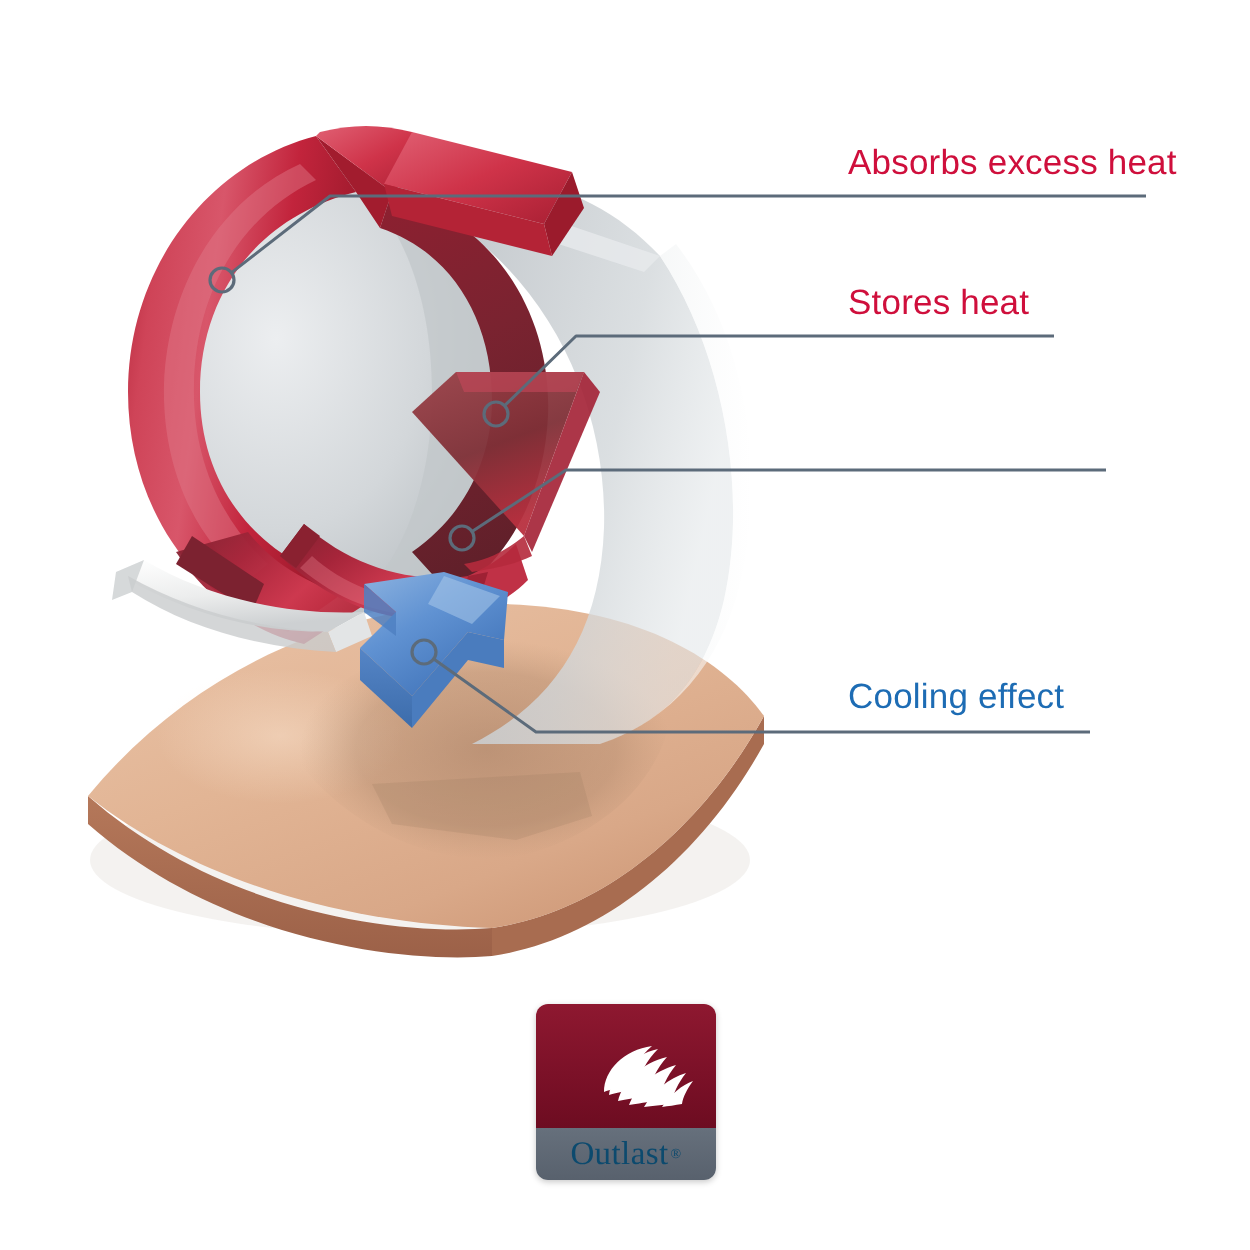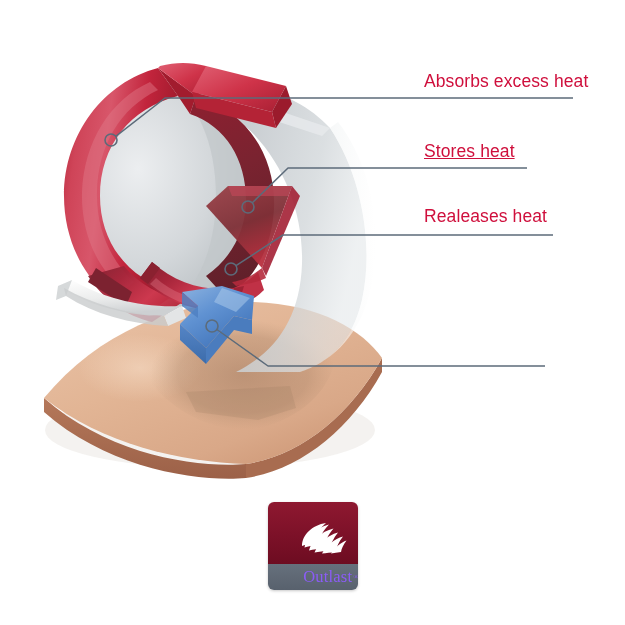--- a/index.html
+++ b/index.html
@@ -34,21 +34,21 @@
     position: absolute;
     white-space: nowrap;
     font-size: 17.5px;
     letter-spacing: 0.1px;
     line-height: 1;
   }
   .callout.red   { color: #cf0f3c; }
   .callout.blue  { color: #1d6cb4; }
 
   #lbl-absorbs  { left: 424px; top: 73px;  }
-  #lbl-stores   { left: 424px; top: 143px; text-decoration: underline; }
+  #lbl-stores   { left: 424px; top: 143px; }
   #lbl-releases { left: 424px; top: 208px; }
   #lbl-cooling  { left: 424px; top: 340px; }
 
   
   #logo {
     position: absolute;
     left: 268px;
     top: 502px;
     width: 90px;
     height: 88px;
@@ -71,25 +71,24 @@
     background: linear-gradient(180deg, #66707c 0%, #58616d 100%);
   }
   #logo-wordmark {
     position: absolute;
     left: 0; top: 62px;
     width: 100%;
     height: 26px;
     display: flex;
     align-items: center;
     justify-content: center;
-    color: #8b5cf6;
+    color: #0c4a6e;
     font-family: "Liberation Serif", serif;
     font-size: 16.5px;
     letter-spacing: 0.2px;
-    margin-left: 18px;
   }
   #logo-wordmark .reg {
     font-size: 7px;
     vertical-align: super;
     margin-left: 1px;
   }
   #logo-mark {
     position: absolute;
     left: 0; top: 0;
     width: 90px;
@@ -308,22 +307,22 @@
         <circle cx="248" cy="207" r="6" fill="none" stroke="#5c6b7a" stroke-width="1.6"></circle>
         <circle cx="231" cy="269" r="6" fill="none" stroke="#5c6b7a" stroke-width="1.6"></circle>
         <circle cx="212" cy="326" r="6" fill="none" stroke="#5c6b7a" stroke-width="1.6"></circle>
       </g>
   </svg>
 
   <div class="callout red" id="lbl-absorbs">Absorbs excess heat</div>
 
   <div class="callout red" id="lbl-stores">Stores heat</div>
 
-  <div class="callout red" id="lbl-releases">Realeases heat</div>
-
+
+  <div class="callout blue" id="lbl-cooling">Cooling effect</div>
 
   <div id="logo">
     <div id="logo-top"></div>
     <svg id="logo-mark" viewBox="0 0 90 62">
       <g fill="#ffffff">
         <path d="M34,44 C34,33 44,23 58,21 C52,26 48,33 47,41 C41,42 36,43 34,44 Z"></path>
         <path d="M38,47 C40,36 50,26 63,23 C57,29 53,36 52,44 C46,45 41,46 38,47 Z" opacity="0"></path>
         <path d="M36.5,45.5 C38,35 48,25.5 61,22.5 C55.5,28 51.5,35 50.5,42.5 C45,43.5 39.5,44.5 36.5,45.5 Z"></path>
         <path d="M41,48.5 C43.5,38.5 53,29.5 65.5,26.5 C60.5,32 57,39 56,46 C50.5,46.8 45,47.6 41,48.5 Z"></path>
         <path d="M46.5,50.5 C50,41.5 59,33.5 70,30.5 C65.5,36 62.5,42.5 61.5,48.5 C56,49 50.5,49.8 46.5,50.5 Z"></path>

